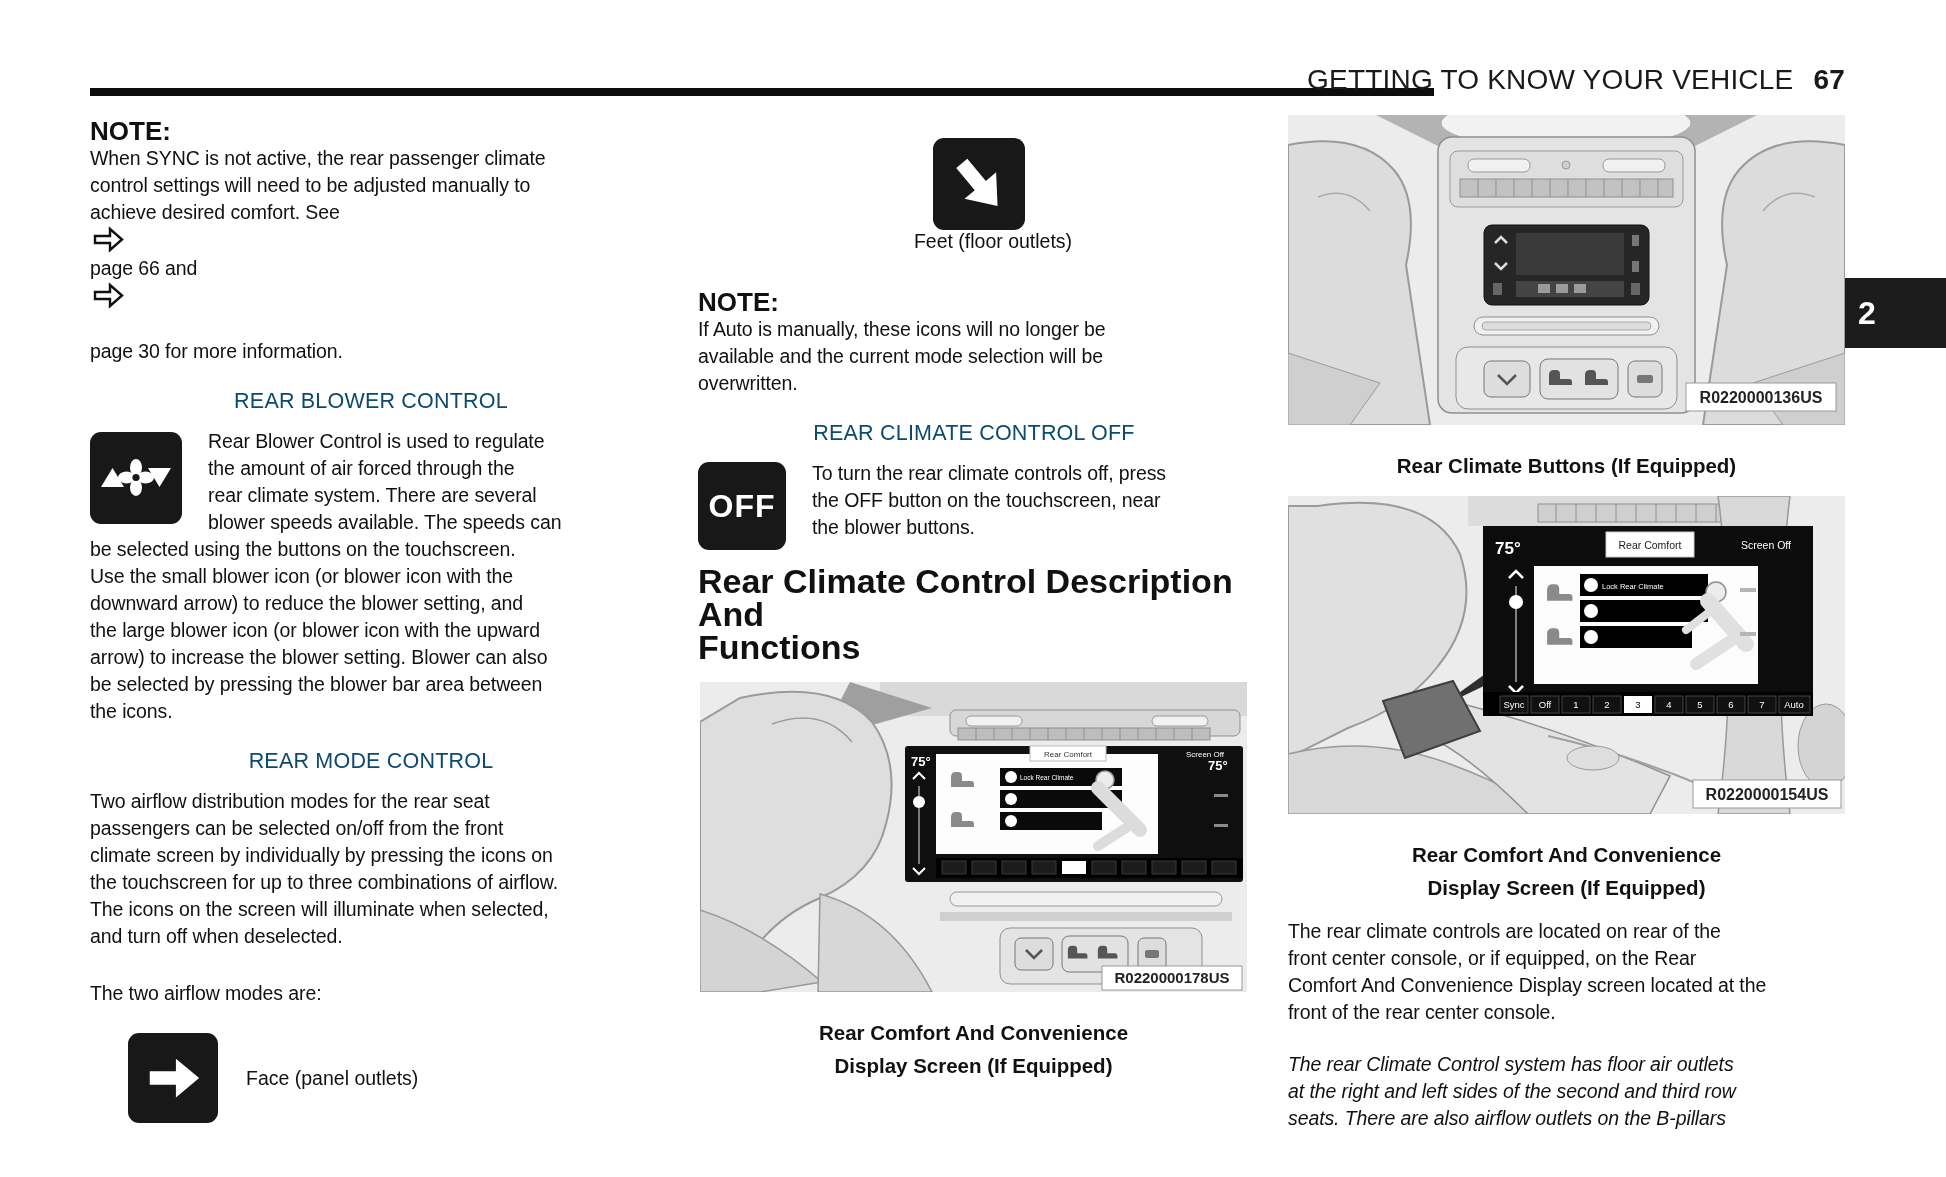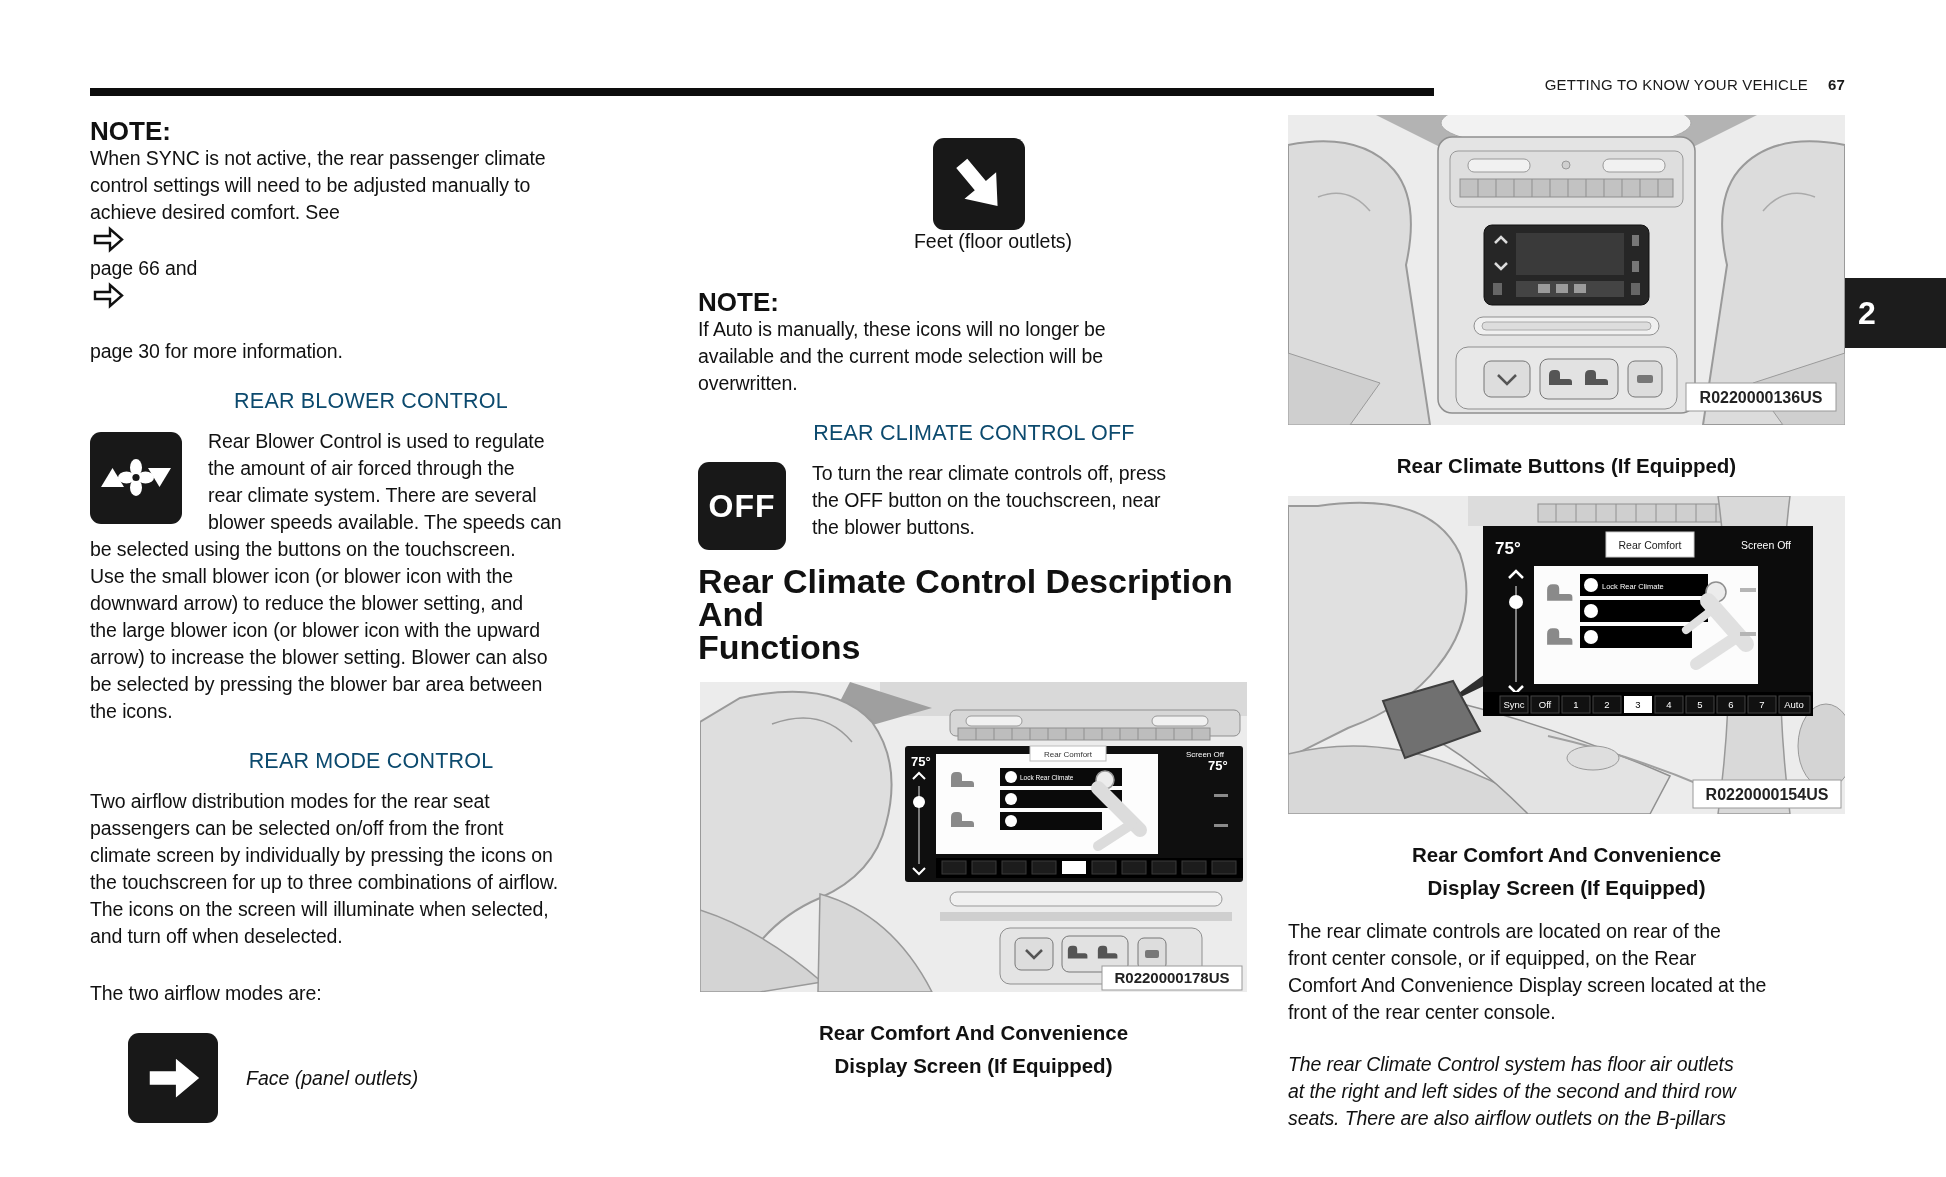--- a/index.html
+++ b/index.html
@@ -1,37 +1,37 @@
 <!DOCTYPE html>
 <html><head>
 <meta charset="utf-8">
 <style>
   html,body{margin:0;padding:0;background:#fff;}
   .page{position:relative;width:1946px;height:1177px;background:#ffffff;overflow:hidden;
         font-family:"Liberation Sans",sans-serif;color:#111;}
   .rule{position:absolute;left:90px;top:88px;width:1344px;height:8px;background:#0d0d0d;}
-  .runhead{position:absolute;top:76px;left:1000px;width:845px;text-align:right;font-size:15px;color:#1a1a1a;letter-spacing:.2px;}
+  .runhead{position:absolute;top:64px;left:1000px;width:845px;text-align:right;font-size:28px;color:#1a1a1a;letter-spacing:.2px;}
   .runhead .pagenum{font-weight:bold;margin-left:20px;}
   .tab2{position:absolute;left:1843px;top:278px;width:103px;height:70px;background:#1c1c1c;color:#fff;
         font-size:32px;font-weight:bold;display:flex;align-items:center;padding-left:15px;box-sizing:border-box;}
   .col{position:absolute;}
   #col-left{left:90px;top:118px;width:562px;}
   #col-mid{left:698px;top:138px;width:552px;}
   #col-right{left:1288px;top:115px;width:557px;}
   .body{font-size:19.5px;line-height:27px;margin:0;white-space:pre-line;letter-spacing:-0.1px;}
   .note-h{font-weight:bold;font-size:26px;line-height:27px;margin:0;}
   .note-h.mt{margin-top:36px;}
   .sec-h{color:#0c4a6e;font-weight:normal;font-size:21.5px;line-height:21px;margin:26px 0 16px;clear:both;letter-spacing:.2px;text-align:center;}
   .big-h{font-size:34px;font-weight:bold;line-height:33px;margin:24px 0 0;clear:both;white-space:pre-line;}
   .iconsq{background:#181818;border-radius:11px;display:flex;align-items:center;justify-content:center;flex:none;}
   .float-icon{float:left;width:92px;height:92px;margin:4px 26px 8px 0;}
   .off-icon{float:left;width:88px;height:88px;margin:2px 26px 8px 0;color:#fff;font-size:32px;font-weight:bold;letter-spacing:1px;}
   .icon-row{display:flex;align-items:center;}
   .icon-row .label{font-size:19.5px;margin-left:28px;}
-  .mode-row{margin-top:26px;margin-left:38px;font-style:italic;}
+  .mode-row{margin-top:26px;margin-left:38px;}
   .mode-row .sq{width:90px;height:90px;}
   .feet-row .sq{width:92px;height:92px;}
   .off-row{margin-top:16px;}
   .mt30{margin-top:30px;}
   .fig{display:block;margin:18px 0 0;padding:0;}
   .fig svg{display:block;}
   .caption{font-weight:bold;font-size:20.5px;line-height:33px;text-align:center;margin-top:24px;white-space:pre-line;}
   .caption.c1{margin-top:24px;}
   .fig2{margin-top:14px;}
   .para1{margin-top:14px;}

